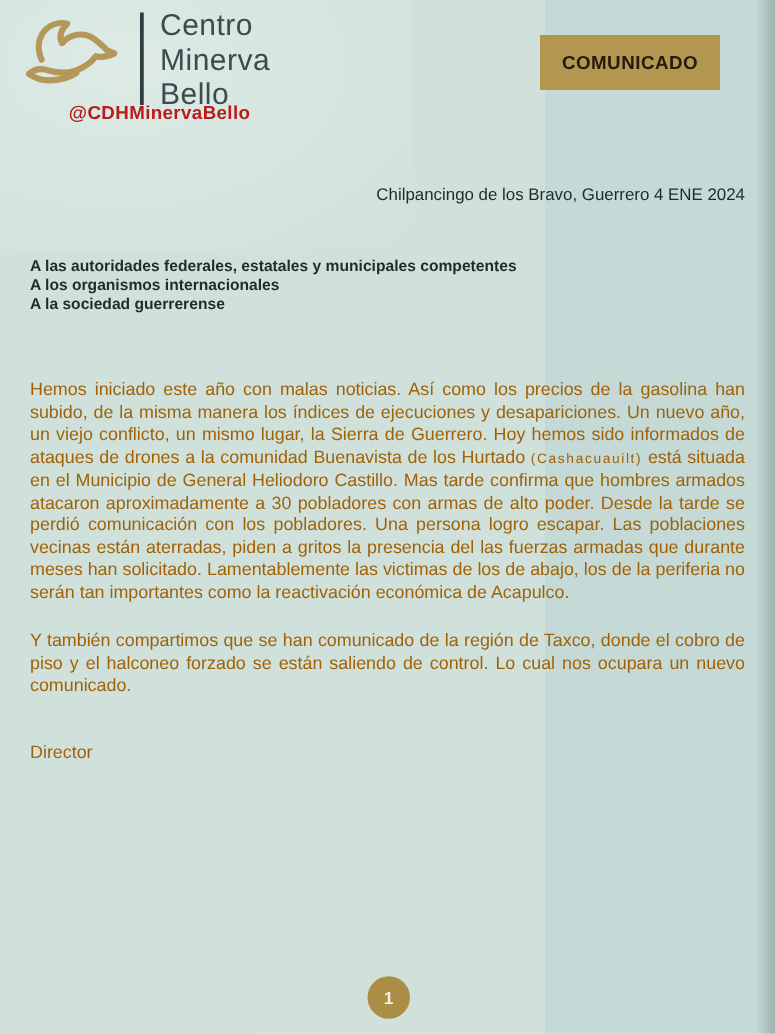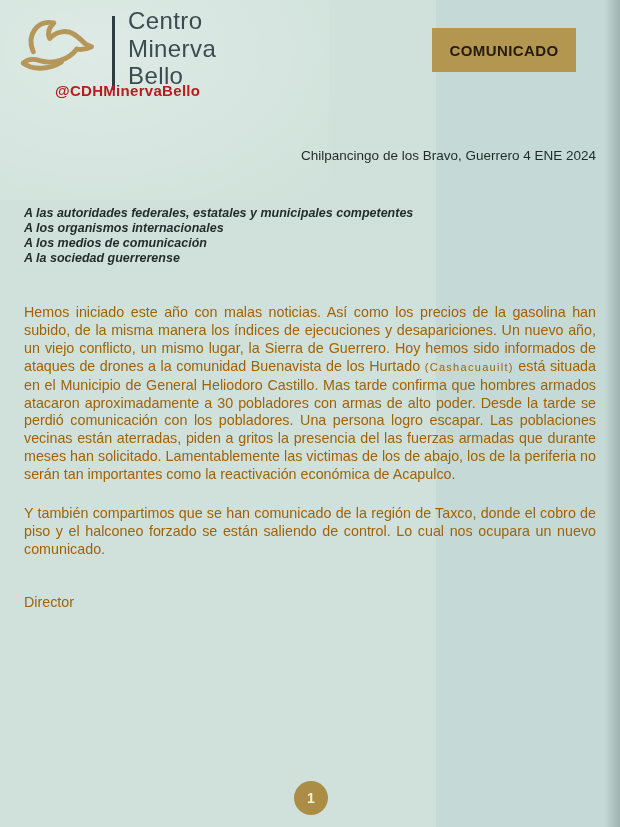--- a/index.html
+++ b/index.html
@@ -24,21 +24,21 @@
   }
   .edge-shadow {
     position: absolute; right: 0; top: 0; width: 16px; height: 100%;
     background: linear-gradient(to right, rgba(60,80,76,0), rgba(60,80,76,0.28));
     z-index: 3;
   }
   .content { position: relative; z-index: 1; }
 
   .logo-block {
     position: absolute; left: 16px; top: 4px;
-    display: flex; align-items: flex-end;
+    display: flex; align-items: center;
   }
   .dove { width: 82px; height: 78px; }
   .logo-divider {
     width: 3px; height: 74px; background: #2e3d40;
     margin-left: 14px; margin-right: 13px; margin-top: 0;
   }
   .org-name {
     font-size: 24px; line-height: 27.5px; color: #3c4b4e;
     letter-spacing: 0.4px; padding-top: 3px; font-weight: 400;
   }
@@ -51,21 +51,21 @@
     background: #b3964f;
     display: flex; align-items: center; justify-content: center;
     font-size: 15px; font-weight: bold; color: #241a10; letter-spacing: 0.4px;
   }
   .dateline {
     position: absolute; right: 24px; top: 148px;
     font-size: 13.5px; font-weight: normal; color: #1e2b28;
   }
   .recipients {
     position: absolute; left: 24px; top: 206px;
-    font-size: 12.5px; font-weight: bold; line-height: 14.9px; color: #1f2c29; font-style: italic;
+    font-size: 12.5px; font-weight: bold; line-height: 14.9px; color: #1f2c29;
   }
   .bodytext {
     position: absolute; left: 24px; top: 304px; width: 572px;
     font-size: 14.3px; line-height: 17.9px; color: #a16207;
   }
   .bodytext p { margin: 0; text-align: justify; }
   .bodytext p + p { margin-top: 21px; }
   .odd-token { font-size: 11px; letter-spacing: 1.3px; }
   .signature { margin-top: 34px; line-height: 19.5px; text-align: left; }
   .page-circle {
@@ -105,21 +105,20 @@
 
     <div class="handle">@CDHMinervaBello</div>
 
     <div class="badge">COMUNICADO</div>
 
     <div class="dateline">Chilpancingo de los Bravo, Guerrero 4 ENE 2024</div>
 
     <div class="recipients">
       <div>A las autoridades federales, estatales y municipales competentes</div>
       <div>A los organismos internacionales</div>
-      <div>A los medios de comunicación</div>
       <div>A la sociedad guerrerense</div>
     </div>
 
     <div class="bodytext">
       <p><span>Hemos iniciado este año con malas noticias. Así como los precios de la gasolina han subido, de la misma manera los índices de ejecuciones y desapariciones. Un nuevo año, un viejo conflicto, un mismo lugar, la Sierra de Guerrero. Hoy hemos sido informados de ataques de drones a la comunidad Buenavista de los Hurtado </span><span class="odd-token">(Cashacuauilt)</span><span> está situada en el Municipio de General Heliodoro Castillo. Mas tarde confirma que hombres armados atacaron aproximadamente a 30 pobladores con armas de alto poder. Desde la tarde se perdió comunicación con los pobladores. Una persona logro escapar. Las poblaciones vecinas están aterradas, piden a gritos la presencia del las fuerzas armadas que durante meses han solicitado. Lamentablemente las victimas de los de abajo, los de la periferia no serán tan importantes como la reactivación económica de Acapulco.</span></p>
       <p>Y también compartimos que se han comunicado de la región de Taxco, donde el cobro de piso y el halconeo forzado se están saliendo de control. Lo cual nos ocupara un nuevo comunicado.</p>
       <div class="signature">
         <div>Director</div>
       </div>
     </div>

